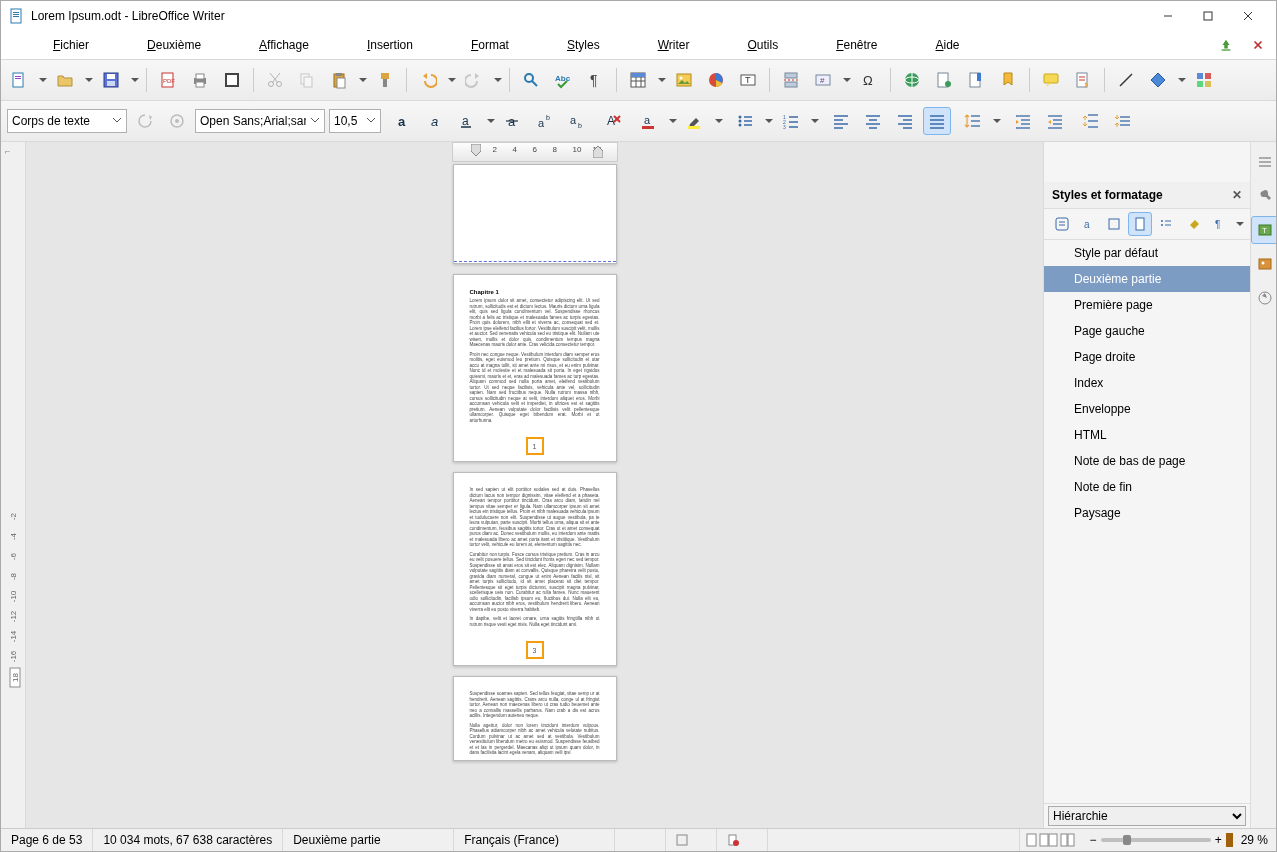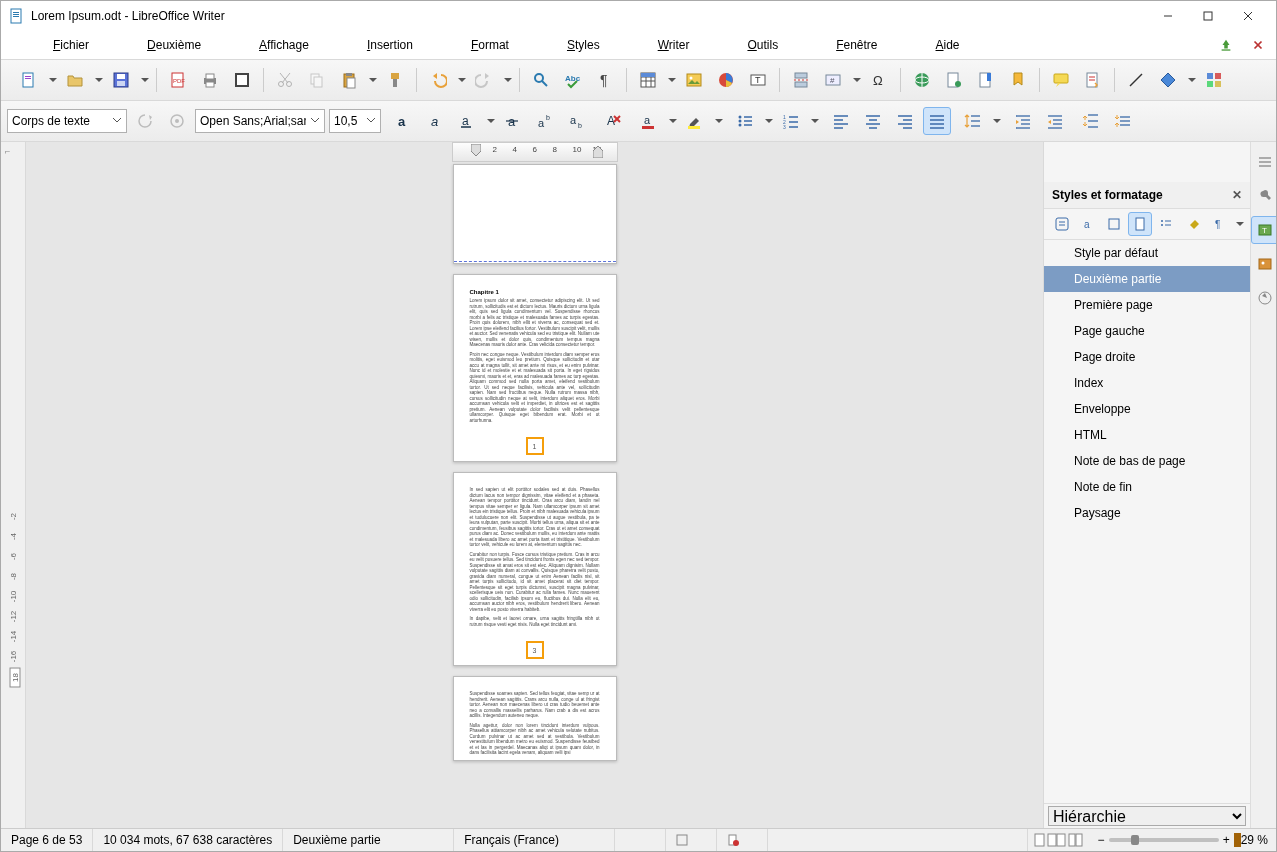--- a/index.html
+++ b/index.html
@@ -7,21 +7,21 @@
 .titlebar { height:30px; display:flex; align-items:center; padding:0 8px; background:#fff; }
 .titlebar .doc-icon { width:16px; height:16px; margin-right:6px;}
 .titlebar .title { flex:0 0 auto; }
 .titlebar .spacer { flex:1; }
 .titlebar .winbtn { width:40px; height:28px; display:flex; align-items:center; justify-content:center; color:#333;}
 .titlebar .winbtn svg { width:10px; height:10px; stroke:#333; fill:none; stroke-width:1;}
 .menubar { height:24px; display:flex; align-items:center; padding:2px 4px; gap:2px; border-bottom:1px solid #d9d9d9;}
 .menubar .menu-item { padding:2px 8px;margin-left:40px; }
 .menubar .menu-item:first-letter { text-decoration:underline; }
 .menubar .right { margin-left:auto; display:flex; gap:4px;}
-.toolbar { height:36px; display:flex; align-items:center; padding:2px 14px; gap:4px; background:linear-gradient(#f7f7f7,#ececec); border-bottom:1px solid #d9d9d9; flex-wrap:nowrap; overflow:hidden;}
+.toolbar { height:36px; display:flex; align-items:center; padding:2px 4px; gap:4px; background:linear-gradient(#f7f7f7,#ececec); border-bottom:1px solid #d9d9d9; flex-wrap:nowrap; overflow:hidden;}
 .toolbar .sep { width:1px; height:24px; background:#ccc; margin:0 3px;}
 .btn { width:26px; height:26px; border:1px solid transparent; border-radius:3px; display:flex; align-items:center; justify-content:center; background:transparent;}
 .btn.active { background:#cfe4fa; border-color:#7fb5ed;}
 .btn svg { width:18px; height:18px;}
 .btn.small svg { width:14px; height:14px;}
 .dd { width:10px; display:flex; align-items:center; justify-content:center;}
 .combo { height:22px; border:1px solid #b0b0b0; background:#fff; display:flex; align-items:center; padding:0 4px; gap:4px;}
 .combo .arrow svg{width:10px;height:10px;}
 .formatbar { height:36px; display:flex; align-items:center; padding:2px 6px; gap:4px; background:linear-gradient(#f7f7f7,#ececec); border-bottom:1px solid #d9d9d9;}
 .content-area { flex:1; display:flex; overflow:hidden;}
@@ -43,21 +43,21 @@
 .side-title { height:26px; display:flex; align-items:center; padding:0 8px; font-weight:bold; background:#f0f0f0; border-bottom:1px solid #ddd;margin-top:40px;}
 .side-title .close{margin-left:auto; font-size:12px; color:#555;}
 .side-icons { height:30px; display:flex; align-items:center; gap:2px; padding:0 6px; border-bottom:1px solid #ddd;}
 .side-icons .ico{width:22px;height:22px;border:1px solid transparent;border-radius:3px;display:flex;align-items:center;justify-content:center;}
 .side-icons .ico.active{background:#cfe4fa;border-color:#7fb5ed;}
 .side-icons .sp{flex:1;}
 .style-list { flex:1; overflow:auto;}
 .style-item { padding:6px 30px; font-size:12px; cursor:default;}
 .style-item.selected { background:#7c9cc4; color:#fff;}
 .side-bottom { height:24px; border-top:1px solid #ddd; display:flex; align-items:center;}
-.side-bottom select{flex:1; height:20px; margin:0 4px; font-size:16px; border:1px solid #aaa;}
+.side-bottom select{flex:1; height:20px; margin:0 4px; font-size:12px; border:1px solid #aaa;}
 .side-strip { width:34px; background:#f0f0f0; border-left:1px solid #ddd; display:flex; flex-direction:column; align-items:center; gap:6px; padding-top:6px;}
 .side-strip .sbtn{width:26px;height:26px;border:1px solid transparent;border-radius:3px;display:flex;align-items:center;justify-content:center;}
 .statusbar { height:22px; display:flex; align-items:center; background:#f0f0f0; border-top:1px solid #ccc; font-size:12px;}
 .statusbar .cell { padding:0 10px; height:100%; display:flex; align-items:center; border-right:1px solid #d9d9d9;}
 .statusbar .flex{flex:1;}
 .zoom { display:flex; align-items:center; gap:4px; padding:0 8px;}
 .zoom .slider{width:110px;height:4px;background:#c0c0c0;position:relative;border-radius:2px;}
 .zoom .slider .knob{position:absolute;left:22px;top:-3px;width:8px;height:10px;background:#888;border-radius:2px;}
 .chev::after{content:""; display:inline-block; border:4px solid transparent; border-top-color:#555; margin-left:2px; transform:translateY(2px);}
 </style>
@@ -721,17 +721,17 @@
           <rect x="35" y="1" width="6" height="12" fill="#fff" stroke="#888"></rect>
           <rect x="42" y="1" width="6" height="12" fill="#fff" stroke="#888"></rect>
         </svg>
     </div>
     <div class="zoom">
       <span>−</span>
       <div class="slider">
           <div class="knob"></div>
         </div>
       <span>+</span>
-      <span style="border-left:7px solid #a16207;">29 %</span>
+      <span style="border-left:7px solid #a16207;padding-left:8px">29 %</span>
     </div>
   </div>
 
 </div>
 
 </body></html>

